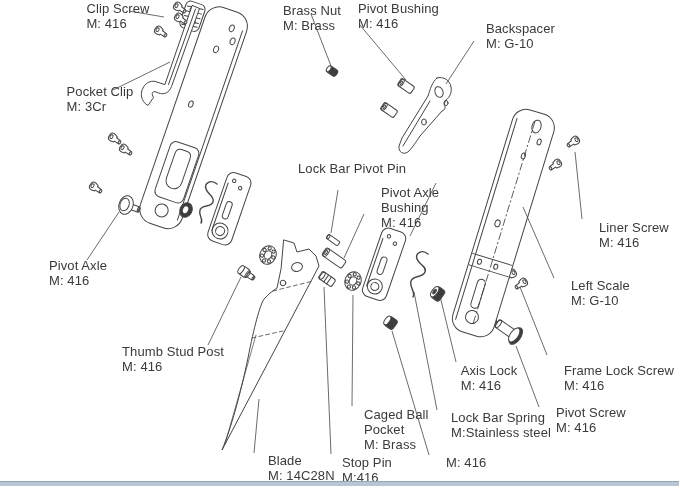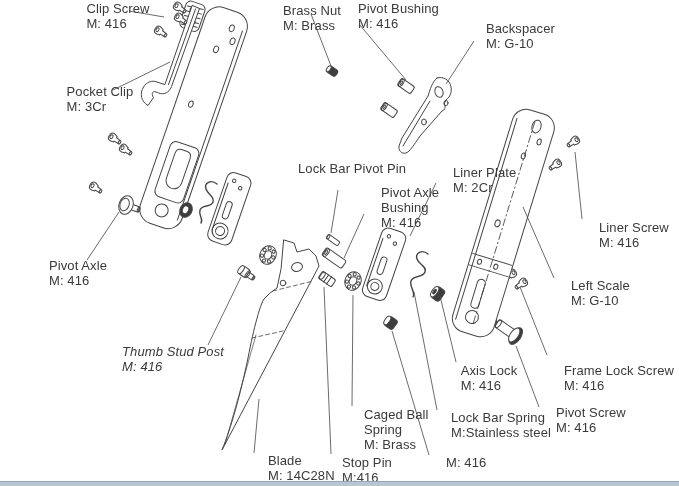--- a/index.html
+++ b/index.html
@@ -260,60 +260,56 @@
         <div>Pivot Bushing</div>
         <div>M: 416</div>
       </div>
       <div class="label" style="left: 470px; top: 21px;">
         <div>Backspacer</div>
         <div>M: G-10</div>
       </div>
       <div class="label" style="left: 282px; top: 161px;">
         <div>Lock Bar Pivot Pin</div>
       </div>
-      <div class="label" style="left: 437px; top: 165px;">
-        <div>Liner Plate</div>
-        <div>M: 2Cr</div>
-      </div>
       <div class="label" style="left: 365px; top: 185px;">
         <div>Pivot Axle</div>
         <div>Bushing</div>
         <div>M: 416</div>
       </div>
       <div class="label" style="left: 583px; top: 220px;">
         <div>Liner Screw</div>
         <div>M: 416</div>
       </div>
       <div class="label center" style="left: 62px; top: 258px;">
         <div>Pivot Axle</div>
         <div>M: 416</div>
       </div>
       <div class="label" style="left: 555px; top: 278px;">
         <div>Left Scale</div>
         <div>M: G-10</div>
       </div>
-      <div class="label right" style="left: 208px; top: 344px; font-style: italic;">
+      <div class="label right" style="left: 208px; top: 344px;">
         <div>Thumb Stud Post</div>
         <div>M: 416</div>
       </div>
       <div class="label" style="left: 548px; top: 353px; margin-top: 10px;">
         <div>Frame Lock Screw</div>
         <div>M: 416</div>
       </div>
       <div class="label center" style="left: 473px; top: 363px;">
         <div>Axis Lock</div>
         <div>M: 416</div>
       </div>
       <div class="label" style="left: 540px; top: 405px;">
         <div>Pivot Screw</div>
         <div>M: 416</div>
       </div>
       <div class="label" style="left: 348px; top: 407px;">
         <div>Caged Ball</div>
-        <div>Spring</div>
+        <div>Pocket</div>
         <div>M: Brass</div>
       </div>
       <div class="label" style="left: 435px; top: 410px;">
         <div>Lock Bar Spring</div>
         <div>M:Stainless steel</div>
       </div>
       <div class="label" style="left: 252px; top: 453px;">
         <div>Blade</div>
         <div>M: 14C28N</div>
       </div>

